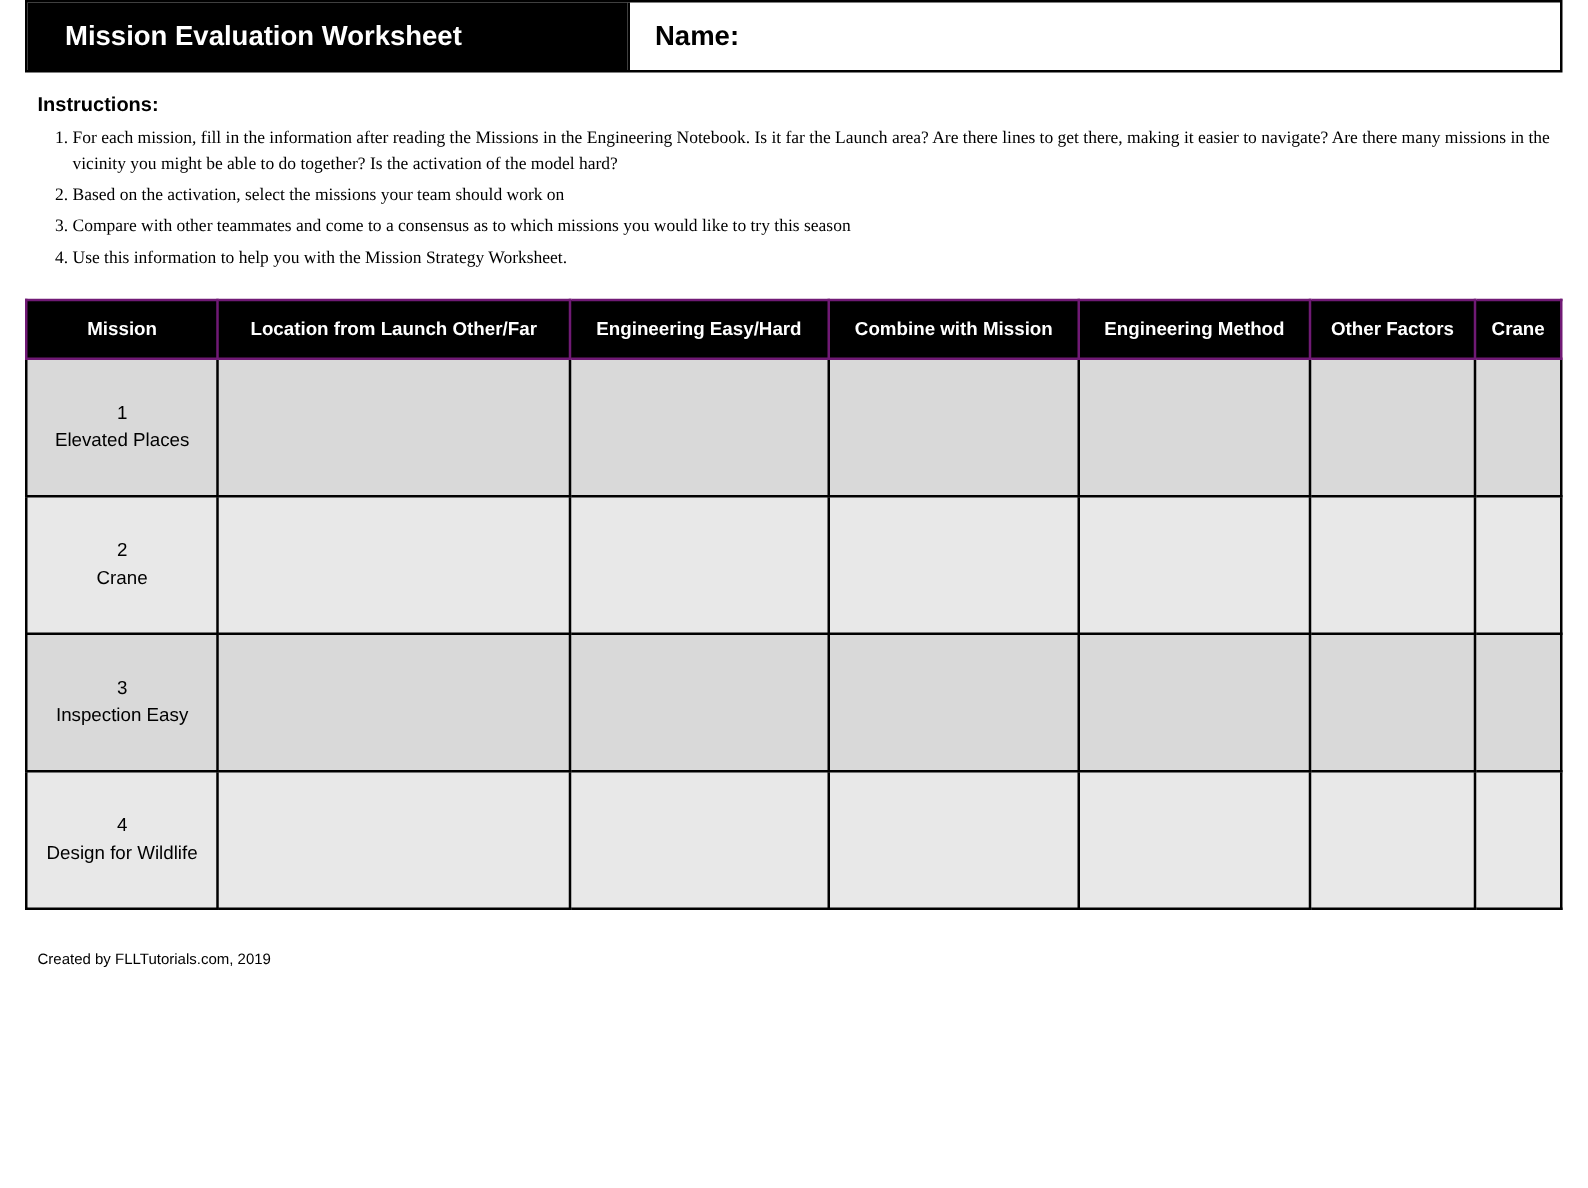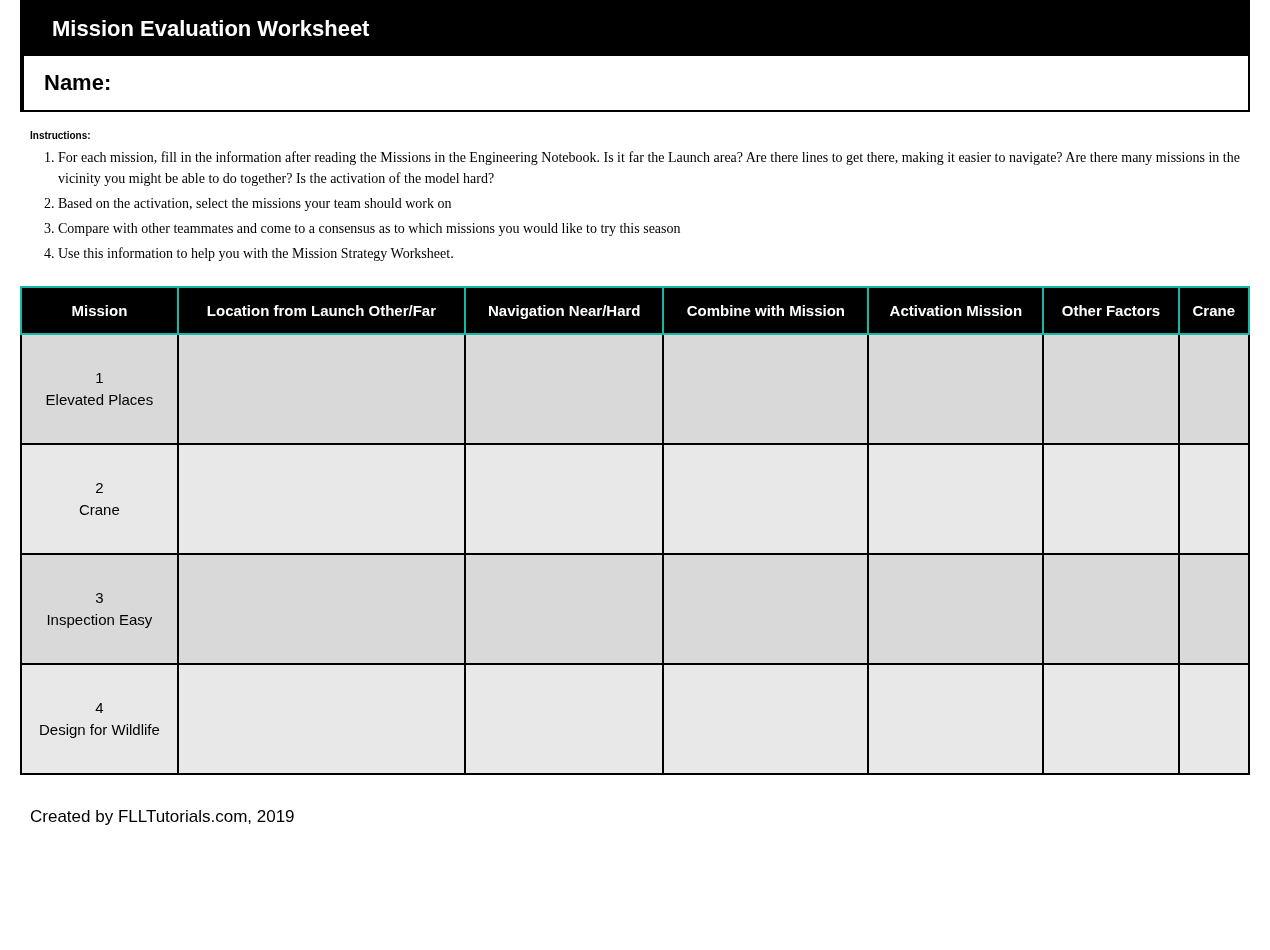--- a/index.html
+++ b/index.html
@@ -21,21 +21,21 @@
     .page {
       width: 1270px;
       min-height: 950px;
       background: #ffffff;
       padding: 0 20px 20px 20px;
     }
 
     
     .header {
       display: flex;
-      flex-direction: column;
+      flex-direction: row;
       border: 2px solid #000;
       margin-bottom: 18px;
     }
 
     .header-title-box {
       background: #000000;
       padding: 14px 30px;
       flex: 0 0 auto;
       min-width: 480px;
     }
@@ -61,21 +61,21 @@
     }
 
     
     .instructions {
       padding: 0 10px;
       margin-bottom: 22px;
     }
 
     .instructions-title {
       font-weight: bold;
-      font-size: 10px;
+      font-size: 16px;
       margin-bottom: 6px;
     }
 
     .instructions ol {
       padding-left: 28px;
     }
 
     .instructions ol li {
       margin-bottom: 4px;
       line-height: 1.5;
@@ -90,21 +90,21 @@
       margin-bottom: 24px;
     }
 
     .worksheet-table thead tr th {
       background: #000000;
       color: #ffffff;
       font-weight: bold;
       font-size: 15px;
       text-align: center;
       padding: 14px 8px;
-      border: 2px solid #14b8a6;
+      border: 2px solid #701a75;
       vertical-align: middle;
     }
 
     .worksheet-table tbody tr {
       background: #d9d9d9;
     }
 
     .worksheet-table tbody tr:nth-child(even) {
       background: #e8e8e8;
     }
@@ -118,21 +118,21 @@
       font-size: 15px;
     }
 
     .mission-cell {
       font-size: 15px;
       line-height: 1.5;
     }
 
     .footer {
       padding: 0 10px;
-      font-size: 17px;
+      font-size: 12px;
       color: #000;
       margin-top: 32px;
     }
   </style>
 </head>
 <body>
 
 <div class="page">
 
   <div class="header">
@@ -152,23 +152,23 @@
       <li>Compare with other teammates and come to a consensus as to which missions you would like to try this season</li>
       <li>Use this information to help you with the Mission Strategy Worksheet.</li>
     </ol>
   </div>
 
   <table class="worksheet-table">
     <thead>
       <tr>
         <th>Mission</th>
         <th>Location from Launch Other/Far</th>
-        <th>Navigation Near/Hard</th>
+        <th>Engineering Easy/Hard</th>
         <th>Combine with Mission</th>
-        <th>Activation Mission</th>
+        <th>Engineering Method</th>
         <th>Other Factors</th>
         <th>Crane</th>
       </tr>
     </thead>
     <tbody>
 
       <tr>
         <td>
           <div class="mission-cell">
             <span>1</span><br>

